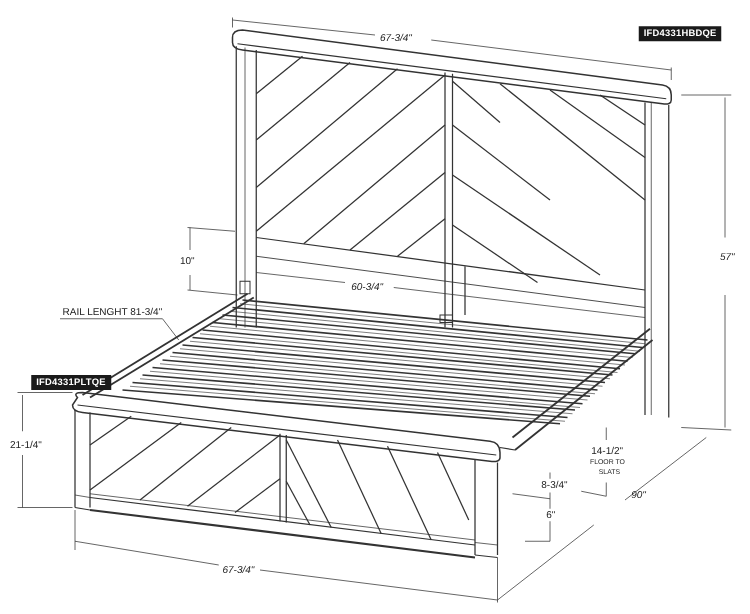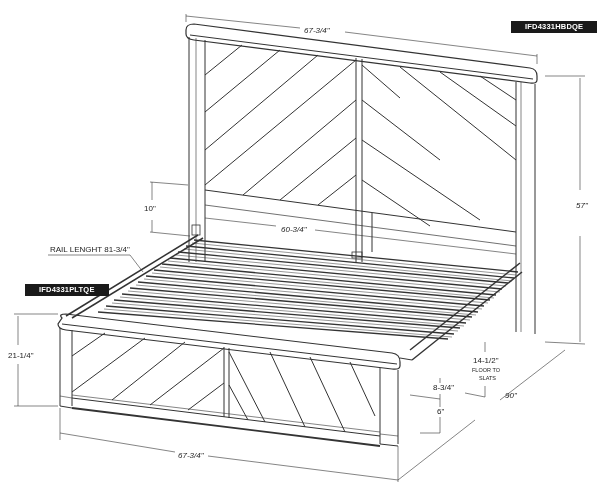--- a/index.html
+++ b/index.html
@@ -1,20 +1,20 @@
 <!DOCTYPE html>
 <html><head>
 <meta charset="utf-8">
 <style>
   html,body{margin:0;padding:0;background:#ffffff;}
   #stage{position:relative;width:600px;height:491px;overflow:hidden;background:#fff;}
   svg{position:absolute;left:0;top:0;}
   .lbl{position:absolute;font-family:"Liberation Sans",sans-serif;font-size:8px;color:#222;white-space:nowrap;line-height:1;font-style:italic;}
   .lbl-up{font-style:normal;}
-  .tag{position:absolute;background:#1a1a1a;color:#fff;font-family:"Liberation Sans",sans-serif;font-size:7.5px;font-weight:bold;padding:2px 14px;line-height:1;letter-spacing:0.2px;}
+  .tag{position:absolute;background:#1a1a1a;color:#fff;font-family:"Liberation Sans",sans-serif;font-size:7.5px;font-weight:bold;padding:2px 4px;line-height:1;letter-spacing:0.2px;}
   .small{font-size:5.5px;font-style:normal;text-align:center;line-height:1.4;}
 </style>
 </head>
 <body>
 
 <div id="stage">
 <svg width="600" height="491" viewBox="0 0 600 491" fill="none" stroke="#333" stroke-width="1">
 
   <g>
 
@@ -175,21 +175,21 @@
 
     <line x1="440" y1="378" x2="440" y2="383"></line>
     <line x1="440" y1="394" x2="440" y2="407"></line>
     <line x1="440" y1="417" x2="440" y2="433"></line>
     <line x1="420" y1="433" x2="440" y2="433"></line>
     <line x1="410" y1="395" x2="440" y2="399"></line>
   </g>
 </svg>
 
 <div class="tag" style="left:511px;top:21px;">IFD4331HBDQE</div>
-<div class="tag" style="left:25px;top:284px;">IFD4331PLTQE</div>
+<div class="tag" style="left:25px;top:300px;">IFD4331PLTQE</div>
 
 <div class="lbl" style="left:304px;top:27px;">67-3/4"</div>
 <div class="lbl" style="left:576px;top:202px;">57"</div>
 <div class="lbl lbl-up" style="left:144px;top:205px;">10"</div>
 <div class="lbl" style="left:281px;top:226px;">60-3/4"</div>
 <div class="lbl lbl-up" style="left:50px;top:246px;">RAIL LENGHT 81-3/4"</div>
 <div class="lbl lbl-up" style="left:8px;top:352px;">21-1/4"</div>
 <div class="lbl lbl-up" style="left:473px;top:357px;">14-1/2"</div>
 <div class="lbl small" style="left:472px;top:367px;">FLOOR TO</div>
 <div class="lbl small" style="left:479px;top:375px;">SLATS</div>

